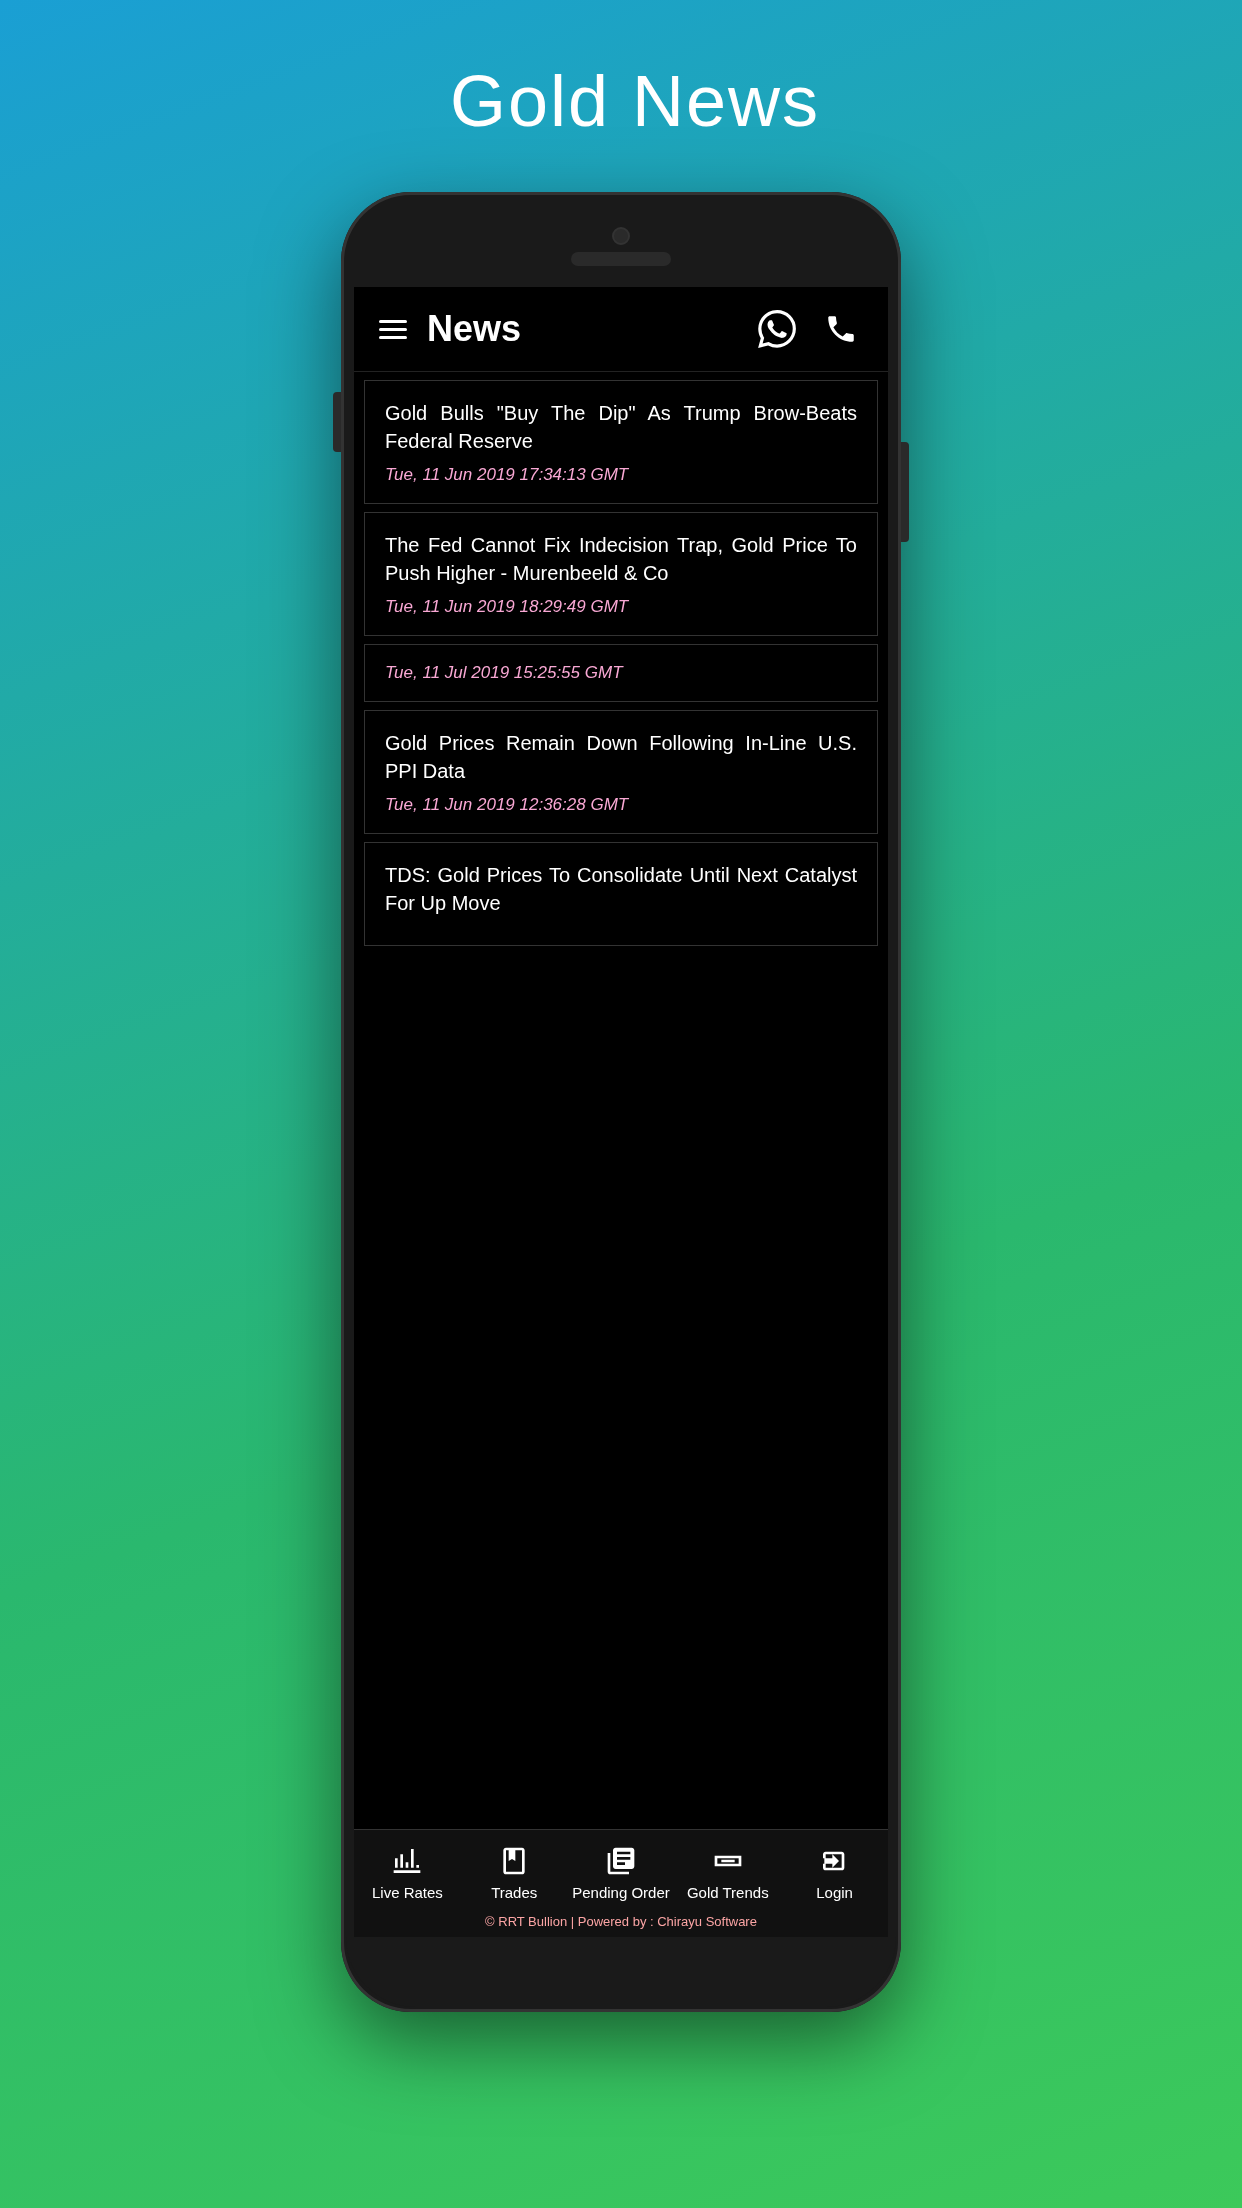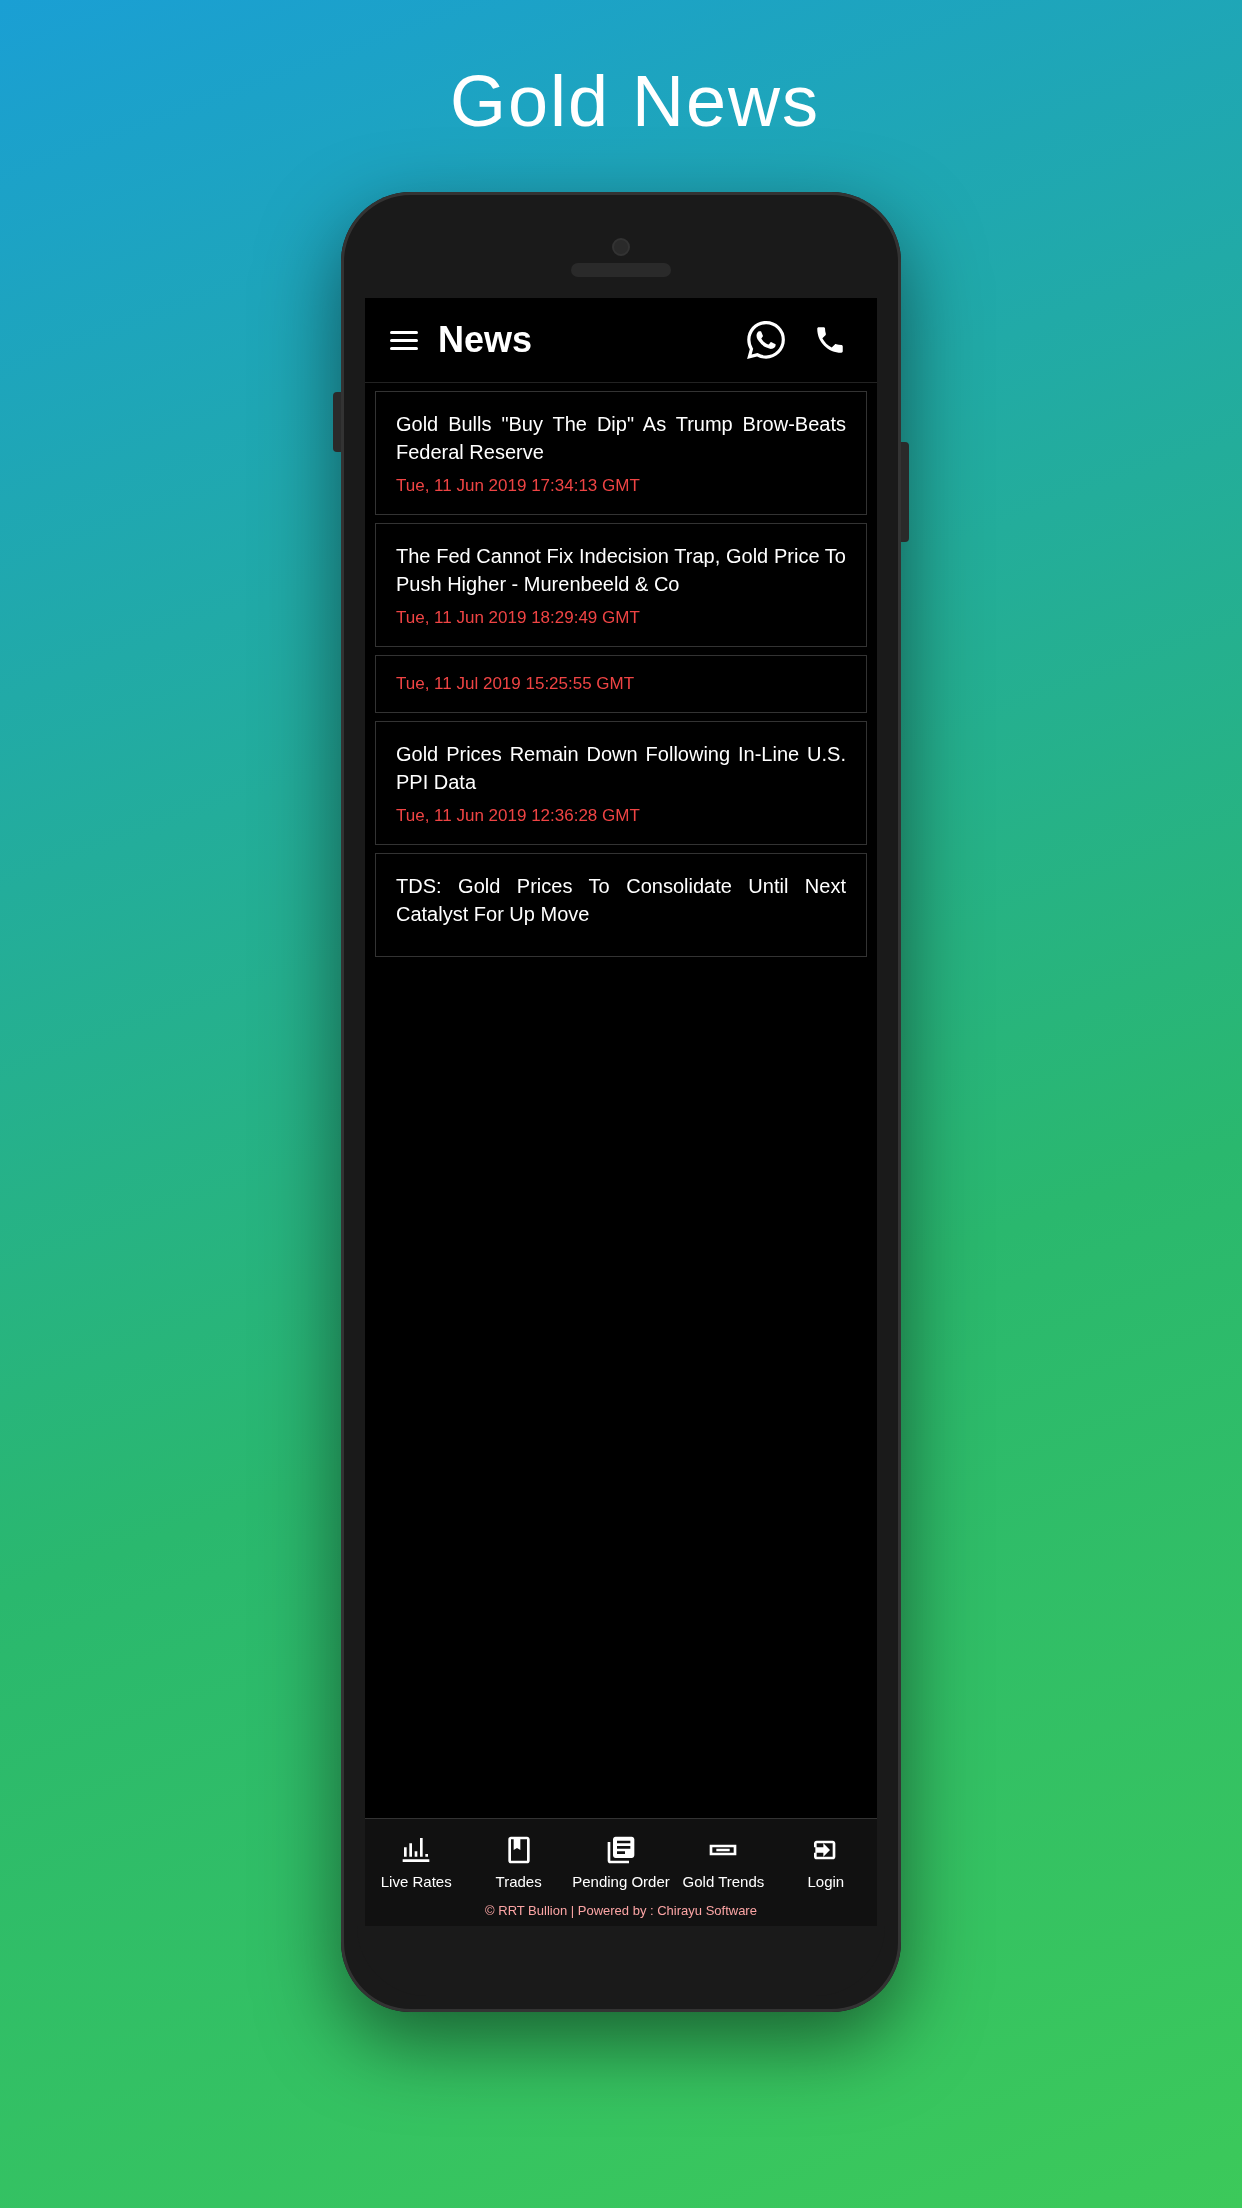--- a/index.html
+++ b/index.html
@@ -26,21 +26,21 @@
     }
 
     
     .phone-frame {
       width: 560px;
       height: 1820px;
       background: #1a1a1a;
       border-radius: 70px;
       position: relative;
       box-shadow: 0 30px 80px rgba(0,0,0,0.5), inset 0 0 0 3px #333;
-      padding: 16px;
+      padding: 5px;
       display: flex;
       flex-direction: column;
     }
 
     
     .phone-top {
       height: 90px;
       display: flex;
       align-items: center;
       justify-content: center;
@@ -191,22 +191,23 @@
     .news-headline {
       color: white;
       font-size: 20px;
       line-height: 1.4;
       font-weight: 500;
       text-align: justify;
       margin-bottom: 10px;
     }
 
     .news-date {
-      color: #ef4444;
+      color: #f9a8d4;
       font-size: 17px;
+      font-style: italic;
     }
 
     
     .bottom-nav {
       background: #111;
       display: flex;
       align-items: flex-end;
       border-top: 1px solid #333;
       padding: 8px 0 4px 0;
     }

